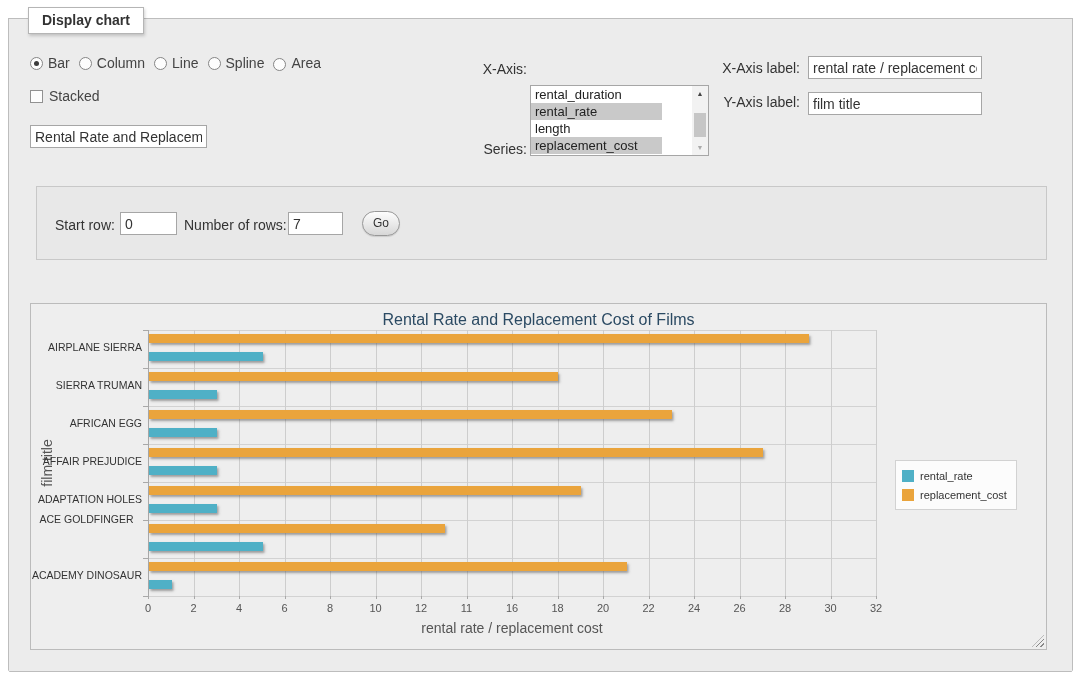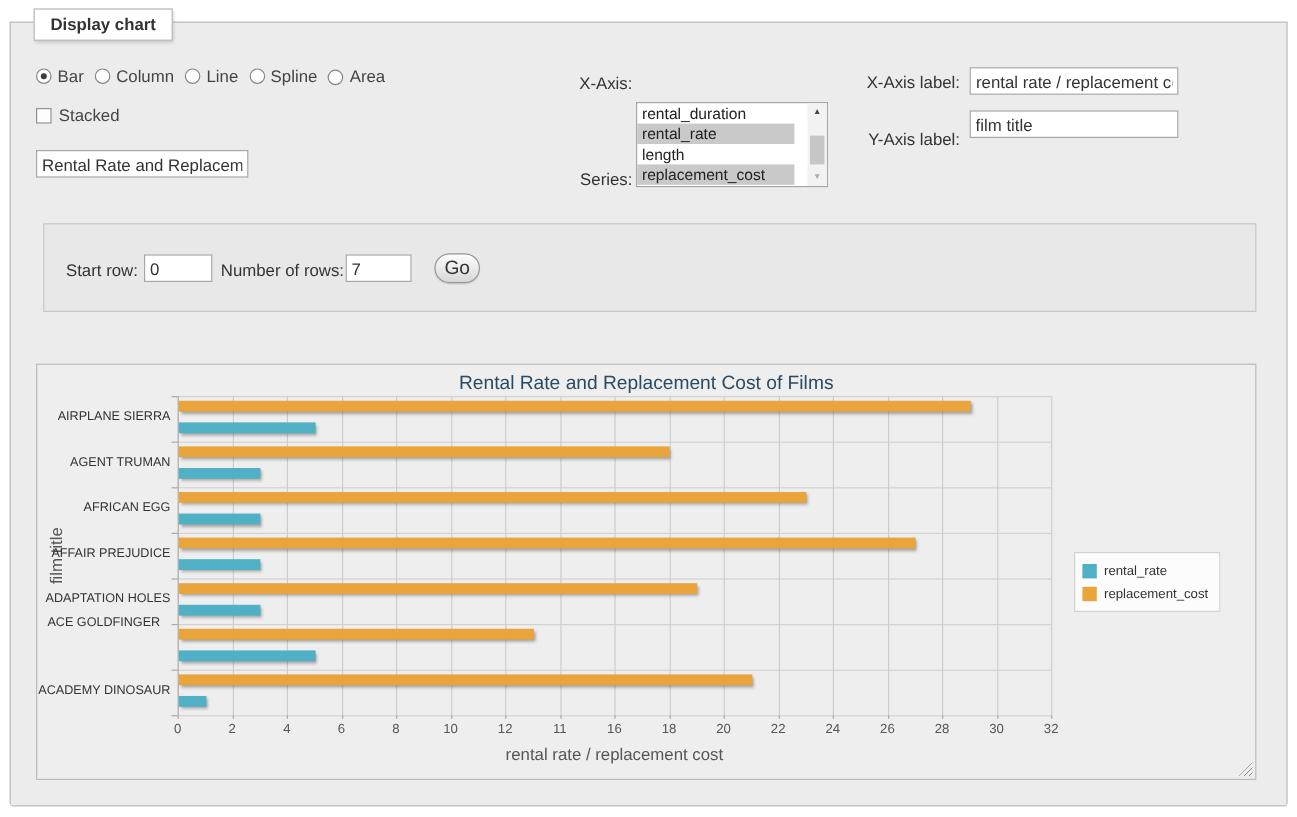--- a/index.html
+++ b/index.html
@@ -33,37 +33,37 @@
   .field-label { position:absolute; font-size:14px; color:#333; }
   .r { text-align:right; }
 
   
   .select-box { left:530px; top:57px; width:154px; height:24px; background:#fff;
     border:1px solid #a6a6a6; font-size:13px; display:flex; align-items:center; padding:0 6px; }
   .select-box .val { flex:1; }
   .select-box .arr { font-size:9px; color:#222; }
 
   
-  .listbox { left:530px; top:85px; width:160px; height:71px; background:#fff;
+  .listbox { left:530px; top:85px; width:179px; height:71px; background:#fff;
     border:1px solid #a6a6a6; overflow:hidden; }
   .list-item { height:17px; line-height:17px; font-size:13px; padding:0 4px; color:#222;
     width:131px; white-space:nowrap; }
   .list-item.selected { background:#c9c9c9; }
   .sb { position:absolute; right:0; top:0; width:16px; height:69px; background:#f2f2f2; }
   .sb-btn { position:absolute; left:0; width:16px; height:15px; background:#f2f2f2;
     font-size:7px; text-align:center; line-height:15px; }
   .sb-up { top:0; color:#444; }
   .sb-down { bottom:0; color:#ababab; }
   .sb-thumb { position:absolute; left:2px; top:27px; width:12px; height:24px; background:#c6c6c6; }
 
   
   .rows-panel { left:36px; top:186px; width:1011px; height:74px; background:#e8e8e8;
     border:1px solid #c8c8c8; }
   .go-btn { left:362px; top:211px; width:38px; height:25px; border:1px solid #979797;
-    border-radius:13px; background:linear-gradient(#fdfdfd,#d7d7d7); font-size:16px; color:#333;
+    border-radius:13px; background:linear-gradient(#fdfdfd,#d7d7d7); font-size:12px; color:#333;
     text-align:center; line-height:23px; box-shadow:0 1px 1px rgba(0,0,0,0.12); cursor:default; }
 
   
   .chart-box { left:30px; top:303px; width:1017px; height:347px; background:#eeeeee;
     border:1px solid #bbbbbb; }
   .chart-title { left:0; top:7px; width:100%; text-align:center; font-size:16px; color:#2b4a63; }
   .grid-v { position:absolute; width:1px; background:#cdcdcd; }
   .grid-v.axis0 { background:#a8a8a8; }
   .grid-h { position:absolute; height:1px; background:#d2d2d2; }
   .tickmark-y { position:absolute; height:1px; width:5px; background:#a8a8a8; }
@@ -137,21 +137,21 @@
     <div class="sb">
       <div class="sb-btn sb-up">▲</div>
       <div class="sb-thumb"></div>
       <div class="sb-btn sb-down">▼</div>
     </div>
   </div>
 
   <div class="field-label r" style="left:700px; top:60px; width:100px;">X-Axis label:</div>
   <input class="txt" style="left: 808px; top: 56px; width: 174px;" value="rental rate / replacement cost">
 
-  <div class="field-label r" style="left:700px; top:108px; width:100px;text-align:right;">Y-Axis label:</div>
+  <div class="field-label r" style="left:700px; top:94px; width:100px;text-align:right;">Y-Axis label:</div>
   <input class="txt" style="left: 808px; top: 92px; width: 174px;" value="film title">
 
   <div class="abs rows-panel"></div>
   <div class="field-label" style="left:55px; top:217px;">Start row:</div>
   <input class="txt" style="left: 120px; top: 212px; width: 57px;" value="0">
   <div class="field-label" style="left:184px; top:217px;">Number of rows:</div>
   <input class="txt" style="left: 288px; top: 212px; width: 55px;" value="7">
   <div class="abs go-btn">Go</div>
 
   <div class="abs chart-box">
@@ -233,21 +233,21 @@
       <div class="xtick-label" style="left: 737px; top: 298px;">28</div>
       <div class="grid-v" style="left: 799.5px; top: 26px; height: 266px;"></div>
       <div class="tickmark-x" style="left: 799.5px; top: 292px;"></div>
       <div class="xtick-label" style="left: 782.5px; top: 298px;">30</div>
       <div class="grid-v" style="left: 845px; top: 26px; height: 266px;"></div>
       <div class="tickmark-x" style="left: 845px; top: 292px;"></div>
       <div class="xtick-label" style="left: 828px; top: 298px;">32</div>
       <div class="cat-label" style="top: 38px;">AIRPLANE SIERRA</div>
       <div class="bar" style="left: 118px; top: 30px; width: 659.522px; background: rgb(234, 164, 60);"></div>
       <div class="bar" style="left: 118px; top: 48px; width: 113.522px; background: rgb(79, 176, 198);"></div>
-      <div class="cat-label" style="top: 76px;">AGENT TRUMAN</div>
+      <div class="cat-label" style="top: 76px;">SIERRA TRUMAN</div>
       <div class="bar" style="left: 118px; top: 68px; width: 409.272px; background: rgb(234, 164, 60);"></div>
       <div class="bar" style="left: 118px; top: 86px; width: 68.0225px; background: rgb(79, 176, 198);"></div>
       <div class="cat-label" style="top: 114px;">AFRICAN EGG</div>
       <div class="bar" style="left: 118px; top: 106px; width: 523.022px; background: rgb(234, 164, 60);"></div>
       <div class="bar" style="left: 118px; top: 124px; width: 68.0225px; background: rgb(79, 176, 198);"></div>
       <div class="cat-label" style="top: 152px;">AFFAIR PREJUDICE</div>
       <div class="bar" style="left: 118px; top: 144px; width: 614.022px; background: rgb(234, 164, 60);"></div>
       <div class="bar" style="left: 118px; top: 162px; width: 68.0225px; background: rgb(79, 176, 198);"></div>
       <div class="cat-label" style="top: 190px;">ADAPTATION HOLES</div>
       <div class="bar" style="left: 118px; top: 182px; width: 432.022px; background: rgb(234, 164, 60);"></div>

